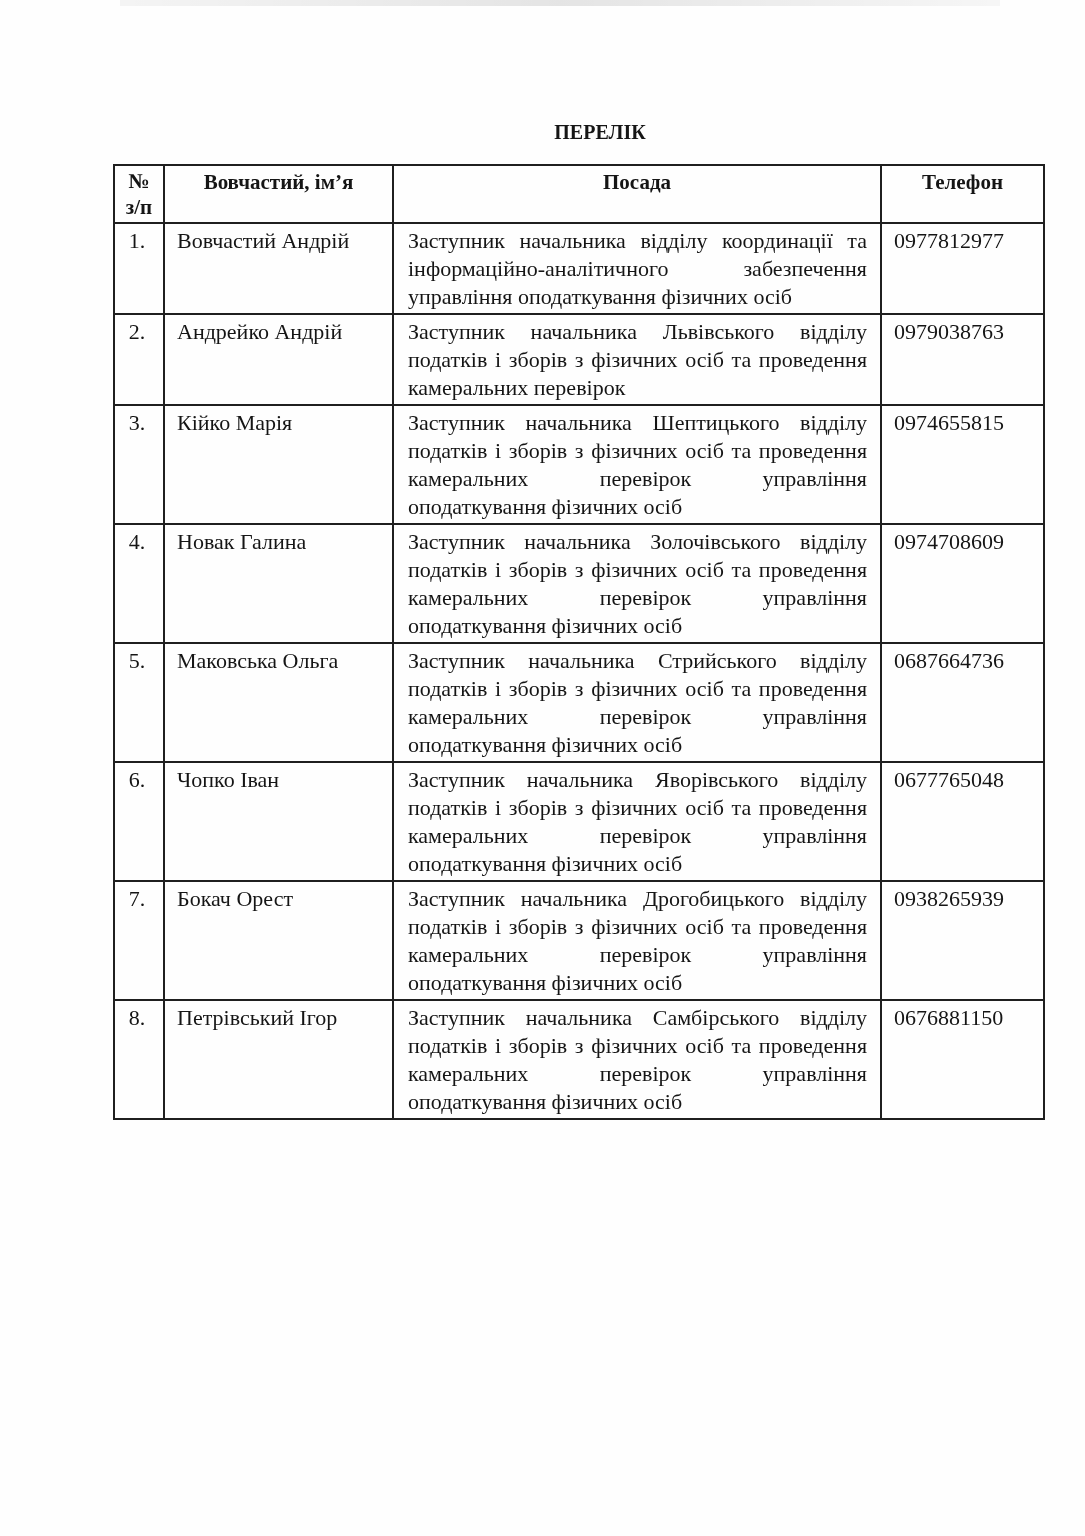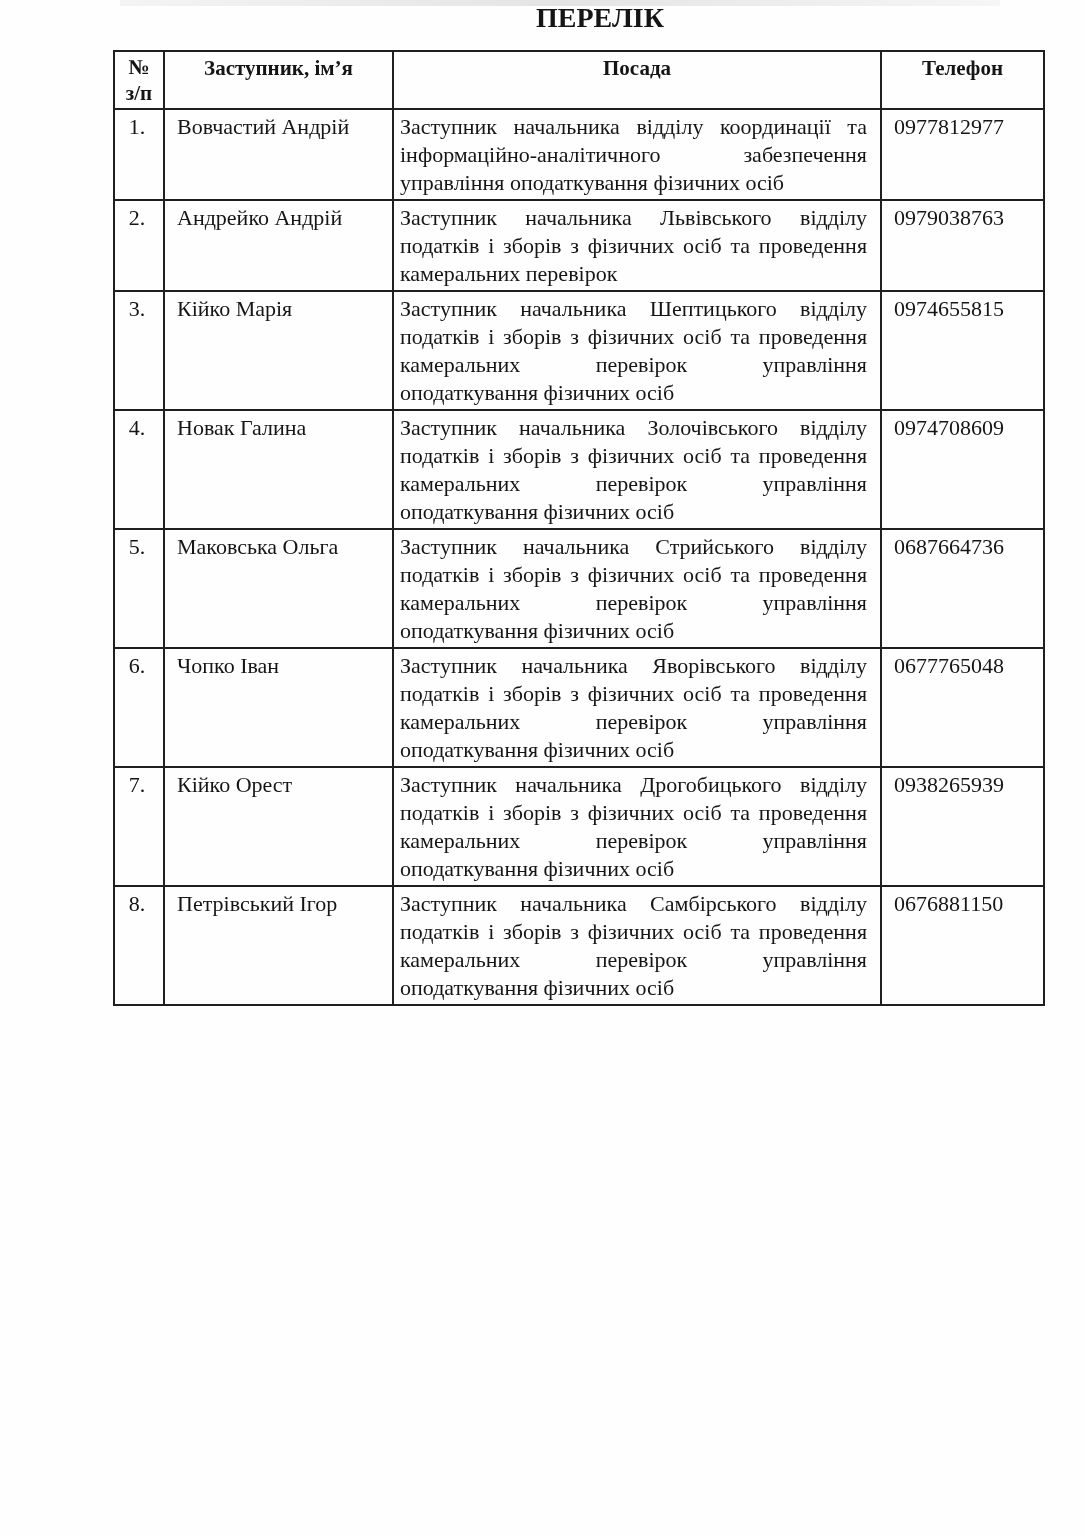--- a/index.html
+++ b/index.html
@@ -17,25 +17,26 @@
     overflow: hidden;
   }
   
   .scan-smudge {
     position: absolute;
     top: 0; left: 120px;
     width: 880px; height: 6px;
     background: linear-gradient(90deg, rgba(0,0,0,0.04), rgba(0,0,0,0.10), rgba(0,0,0,0.03));
   }
   .title-block {
+    padding-top: 114px;
     margin-left: 130px;
     width: 940px;
     text-align: center;
     font-weight: bold;
-    font-size: 28px;
+    font-size: 20px;
     line-height: 36px;
   }
   .doc-table {
     margin-top: 14px;
     margin-left: 113px;
     border-collapse: collapse;
     table-layout: fixed;
     width: 930px;
   }
   .doc-table th, .doc-table td {
@@ -58,21 +59,21 @@
   col.c-pos   { width: 488px; }
   col.c-phone { width: 163px; }
   td.col-num {
     text-align: center;
     padding: 3px 4px 2px 0;
   }
   td.col-name {
     padding: 3px 6px 3px 12px;
   }
   td.col-pos {
-    padding: 3px 13px 2px 6px;
+    padding: 3px 13px 2px 14px;
     text-align: justify;
     text-justify: inter-word;
   }
   td.col-phone {
     padding: 3px 0 2px 12px;
   }
   th.col-num .numline { line-height: 26px; }
 </style>
 </head>
 <body>
@@ -90,21 +91,21 @@
         <col class="c-name">
         <col class="c-pos">
         <col class="c-phone">
     </colgroup>
     <thead>
       <tr>
         <th class="col-num">
           <div class="numline">№</div>
           <div class="numline">з/п</div>
         </th>
-        <th class="col-name">Заступник, ім’я</th>
+        <th class="col-name">Вовчастий, ім’я</th>
         <th class="col-pos">Посада</th>
         <th class="col-phone">Телефон</th>
       </tr>
     </thead>
     <tbody>
         <tr>
     <td class="col-num">1.</td>
     <td class="col-name">Вовчастий Андрій</td>
     <td class="col-pos">Заступник начальника відділу координації та інформаційно-аналітичного забезпечення управління оподаткування фізичних осіб</td>
     <td class="col-phone">0977812977</td>
@@ -134,21 +135,21 @@
     <td class="col-phone">0687664736</td>
   </tr>
         <tr>
     <td class="col-num">6.</td>
     <td class="col-name">Чопко Іван</td>
     <td class="col-pos">Заступник начальника Яворівського відділу податків і зборів з фізичних осіб та проведення камеральних перевірок управління оподаткування фізичних осіб</td>
     <td class="col-phone">0677765048</td>
   </tr>
         <tr>
     <td class="col-num">7.</td>
-    <td class="col-name">Кійко Орест</td>
+    <td class="col-name">Бокач Орест</td>
     <td class="col-pos">Заступник начальника Дрогобицького відділу податків і зборів з фізичних осіб та проведення камеральних перевірок управління оподаткування фізичних осіб</td>
     <td class="col-phone">0938265939</td>
   </tr>
         <tr>
     <td class="col-num">8.</td>
     <td class="col-name">Петрівський Ігор</td>
     <td class="col-pos">Заступник начальника Самбірського відділу податків і зборів з фізичних осіб та проведення камеральних перевірок управління оподаткування фізичних осіб</td>
     <td class="col-phone">0676881150</td>
   </tr>
       </tbody>

